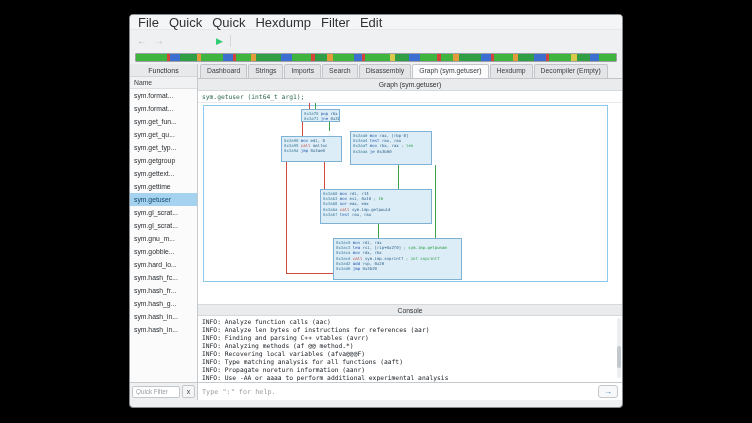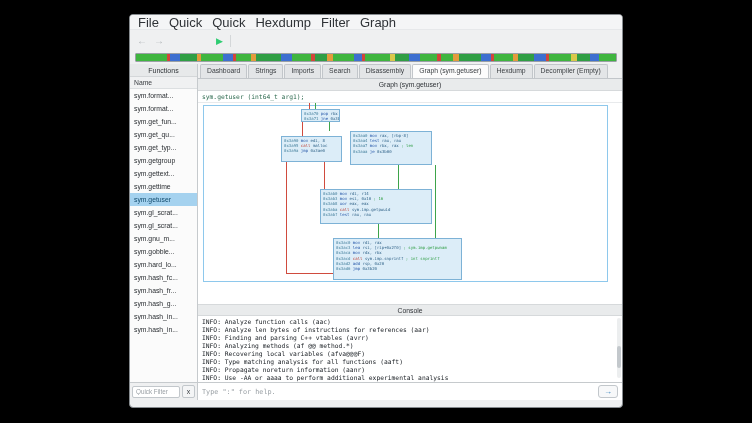--- a/index.html
+++ b/index.html
@@ -94,21 +94,21 @@
 
 <div class="window">
 
 
   <div class="menubar">
       <span class="menu-item">File</span>
       <span class="menu-item">Quick</span>
       <span class="menu-item">Quick</span>
       <span class="menu-item">Hexdump</span>
       <span class="menu-item">Filter</span>
-      <span class="menu-item">Graph</span>
+      <span class="menu-item">Edit</span>
     </div>
 
   <div class="toolbar">
     <span class="nav-icon">←</span>
     <span class="nav-icon">→</span>
     <span class="tool-spacer"></span>
     <span class="play-icon">▶</span>
     <span class="toolbar-sep"></span>
   </div>
 

